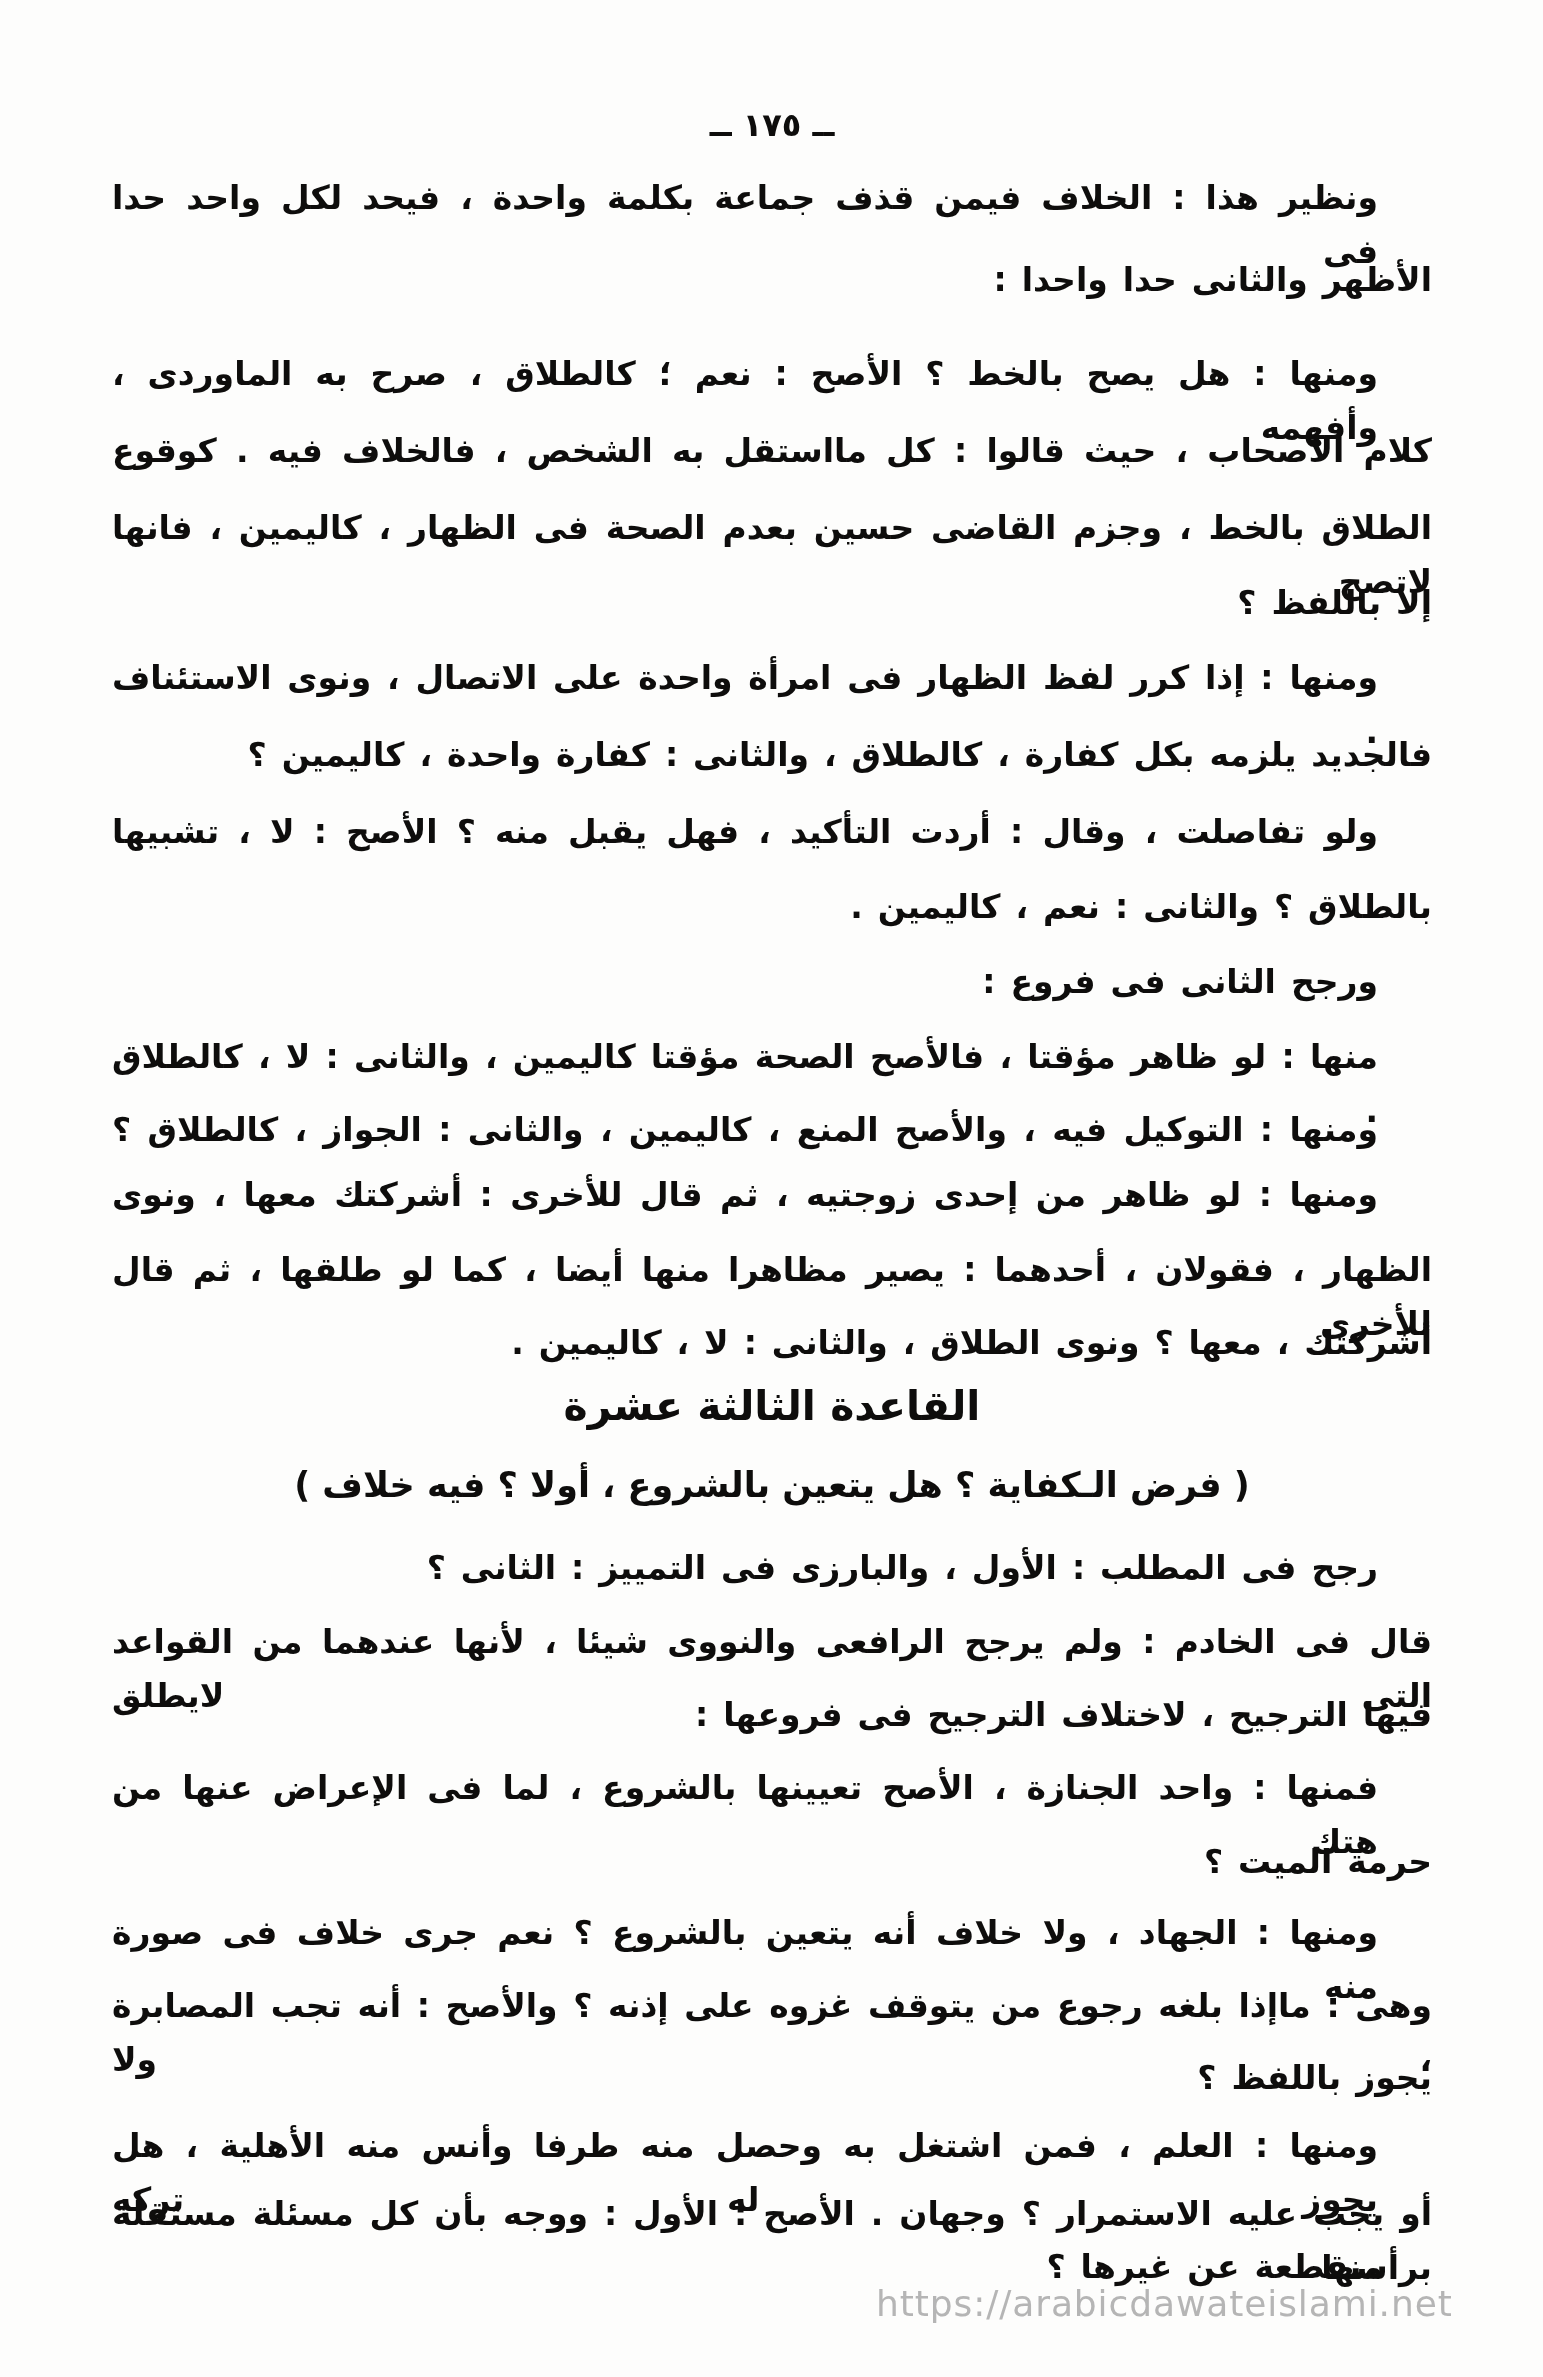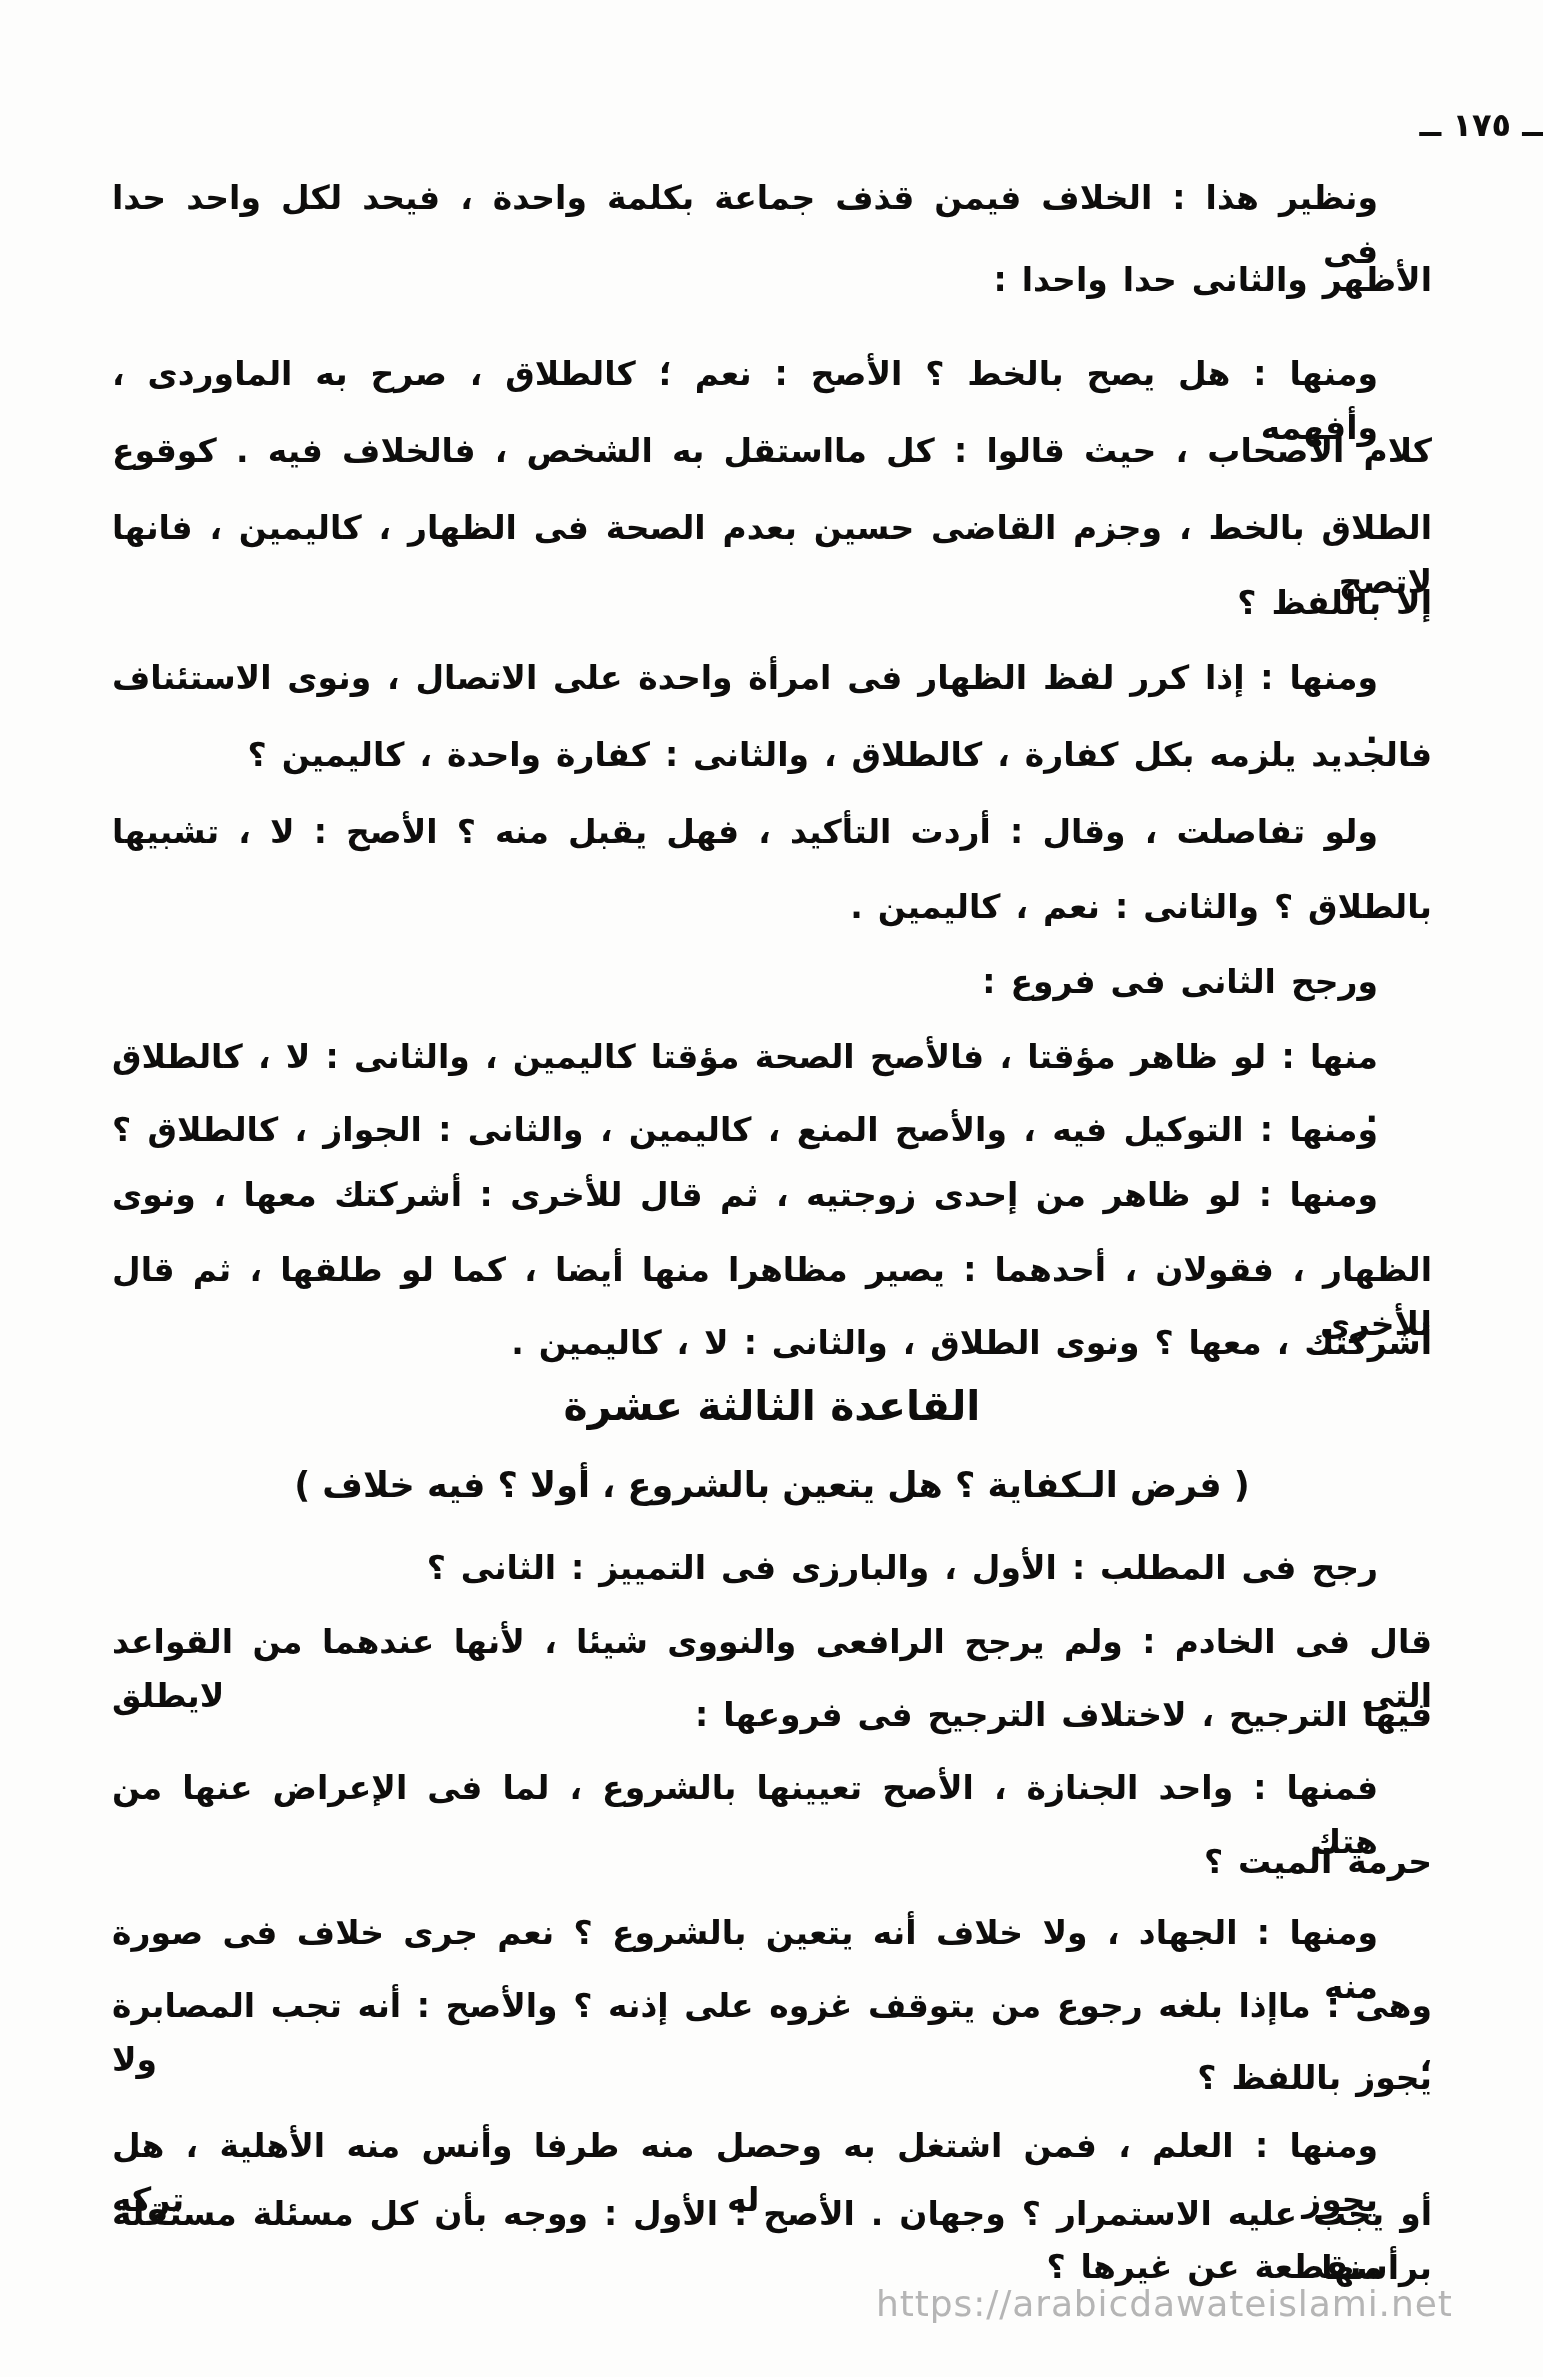--- a/index.html
+++ b/index.html
@@ -5,21 +5,21 @@
   html,body{margin:0;padding:0;}
   body{
     width:1544px;height:2377px;position:relative;
     background:#fdfdfc;overflow:hidden;
     font-family:"DejaVu Sans",sans-serif;
   }
   .page{position:absolute;inset:0;}
   .ink{color:#0e0d0c;}
   .pagenum{
     position:absolute;top:106px;left:0;right:0;
-    font-size:32px;font-weight:bold;
+    text-align:center;font-size:32px;font-weight:bold;
     direction:rtl;letter-spacing:1.7px;
   }
   .ln{
     position:absolute;right:112px;left:112px;
     direction:rtl;unicode-bidi:embed;
     font-size:33px;font-weight:bold;line-height:54px;
     color:#0e0d0c;
     word-spacing:3.5px;
   }
   .j{text-align:justify;text-align-last:justify;}

